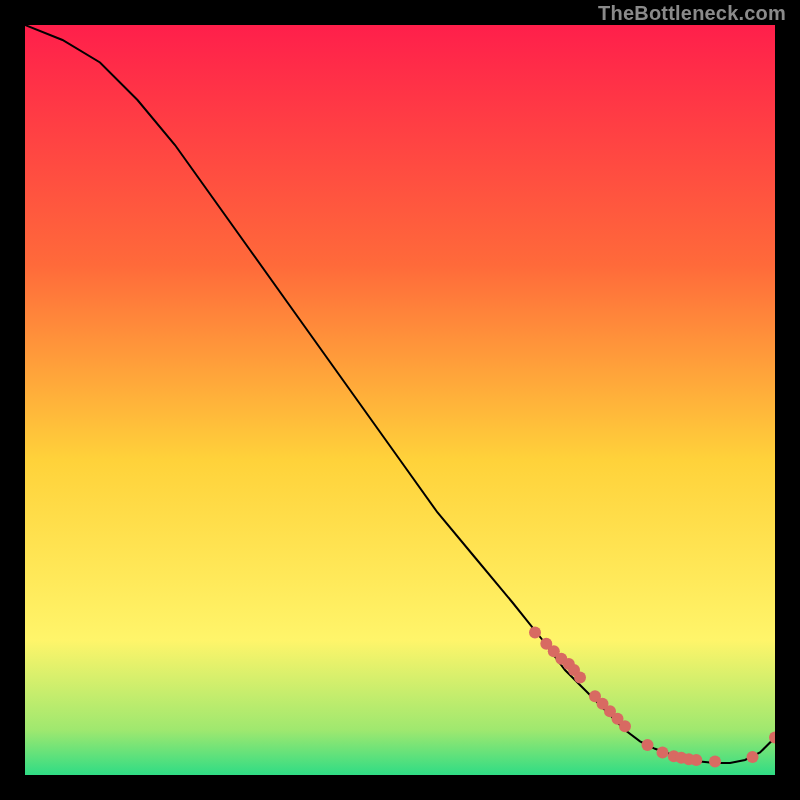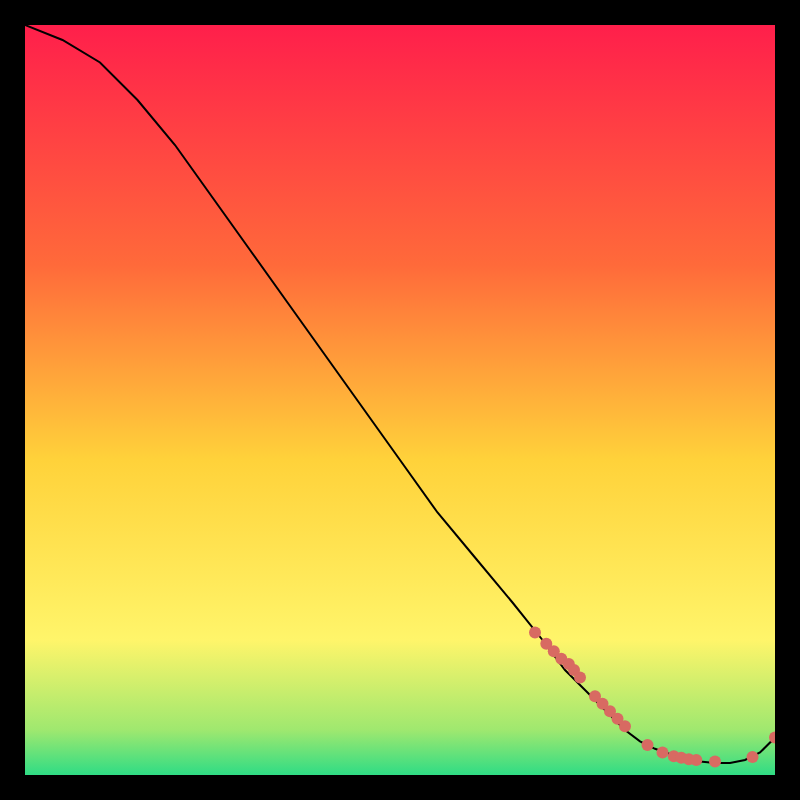--- a/index.html
+++ b/index.html
@@ -32,20 +32,21 @@
     top: 25px;
     width: 750px;
     height: 750px;
   }
   svg { display: block; }
 </style>
 </head>
 <body>
 
 <div class="stage">
+  <div class="watermark">TheBottleneck.com</div>
   <div class="plot">
     <svg id="chart-svg" viewBox="0 0 750 750" width="750" height="750">
       <defs>
         <linearGradient id="bg-grad" x1="0" y1="0" x2="0" y2="1">
           <stop id="g0" offset="0%" stop-color="#ff1f4b"></stop>
           <stop id="g1" offset="32%" stop-color="#ff6a3a"></stop>
           <stop id="g2" offset="58%" stop-color="#ffd23a"></stop>
           <stop id="g3" offset="82%" stop-color="#fff56a"></stop>
           <stop id="g4" offset="94%" stop-color="#9fe86f"></stop>
           <stop id="g5" offset="100%" stop-color="#2fdc85"></stop>

